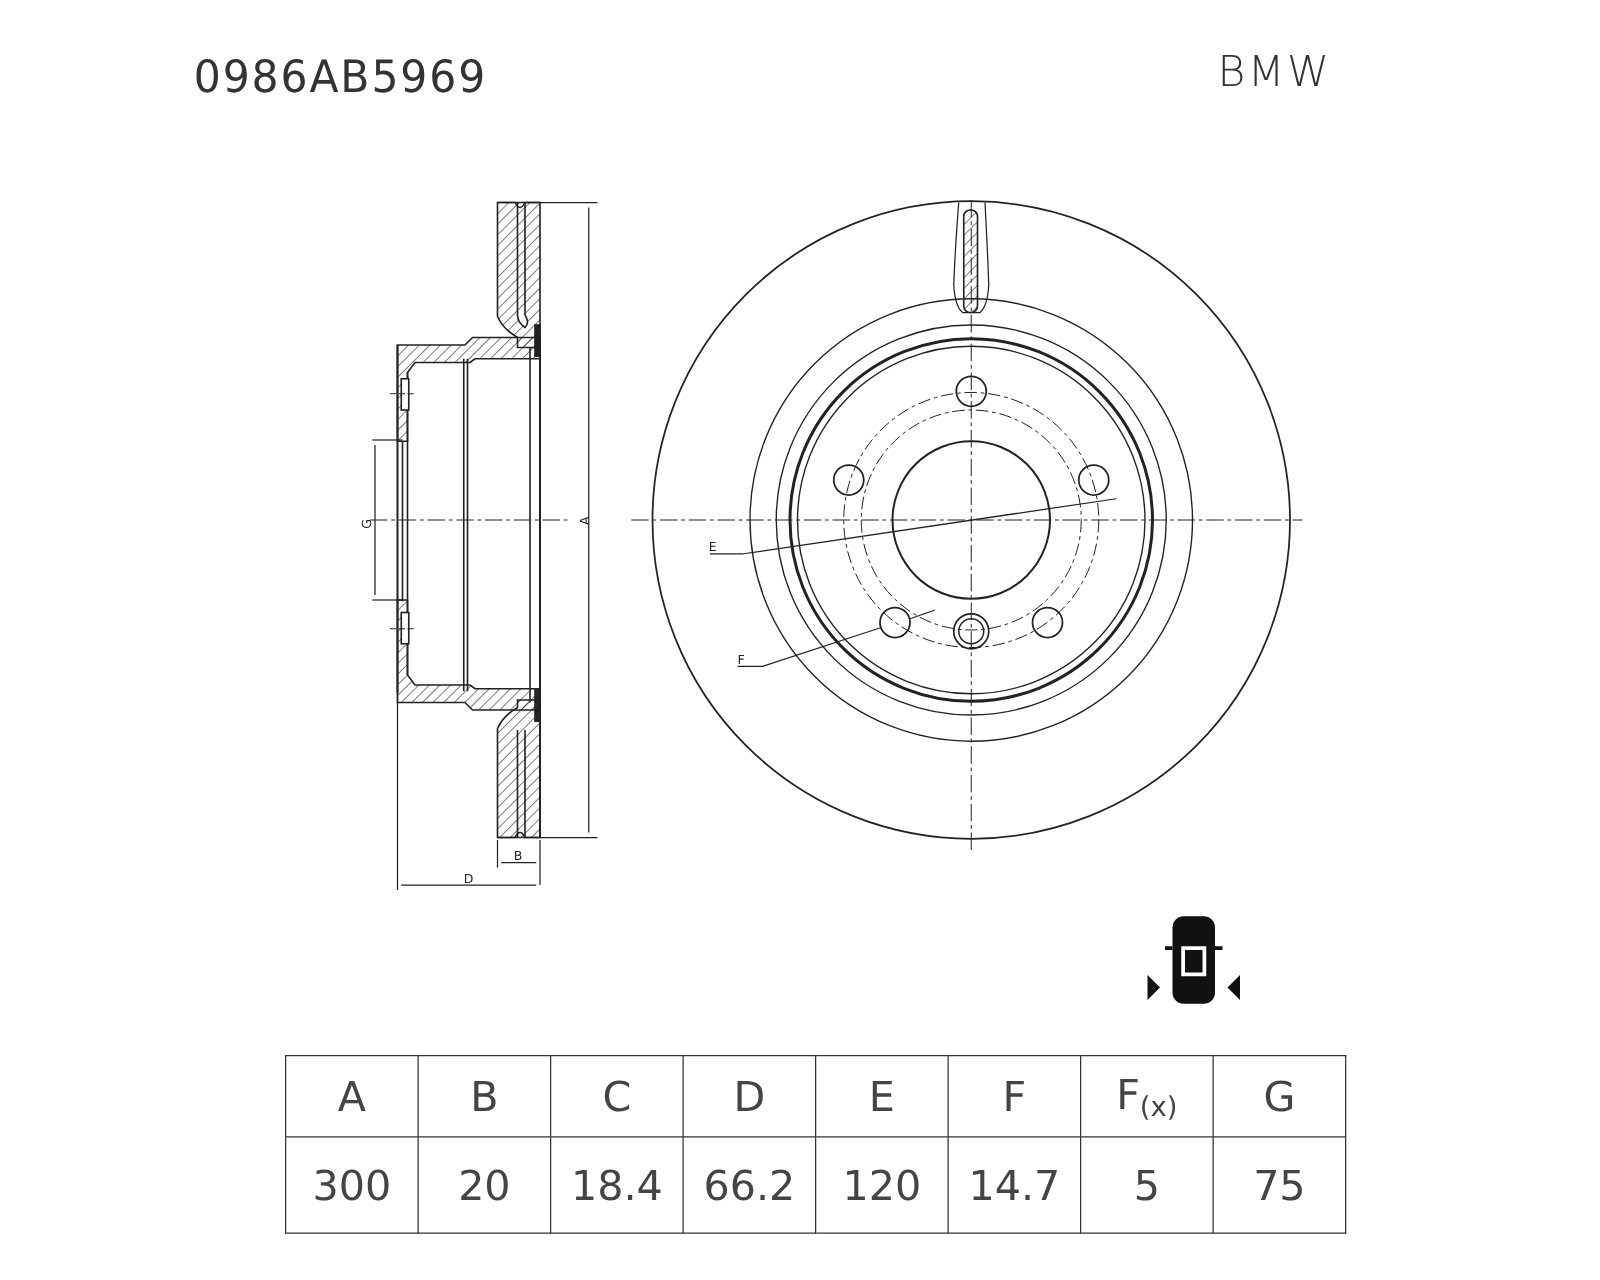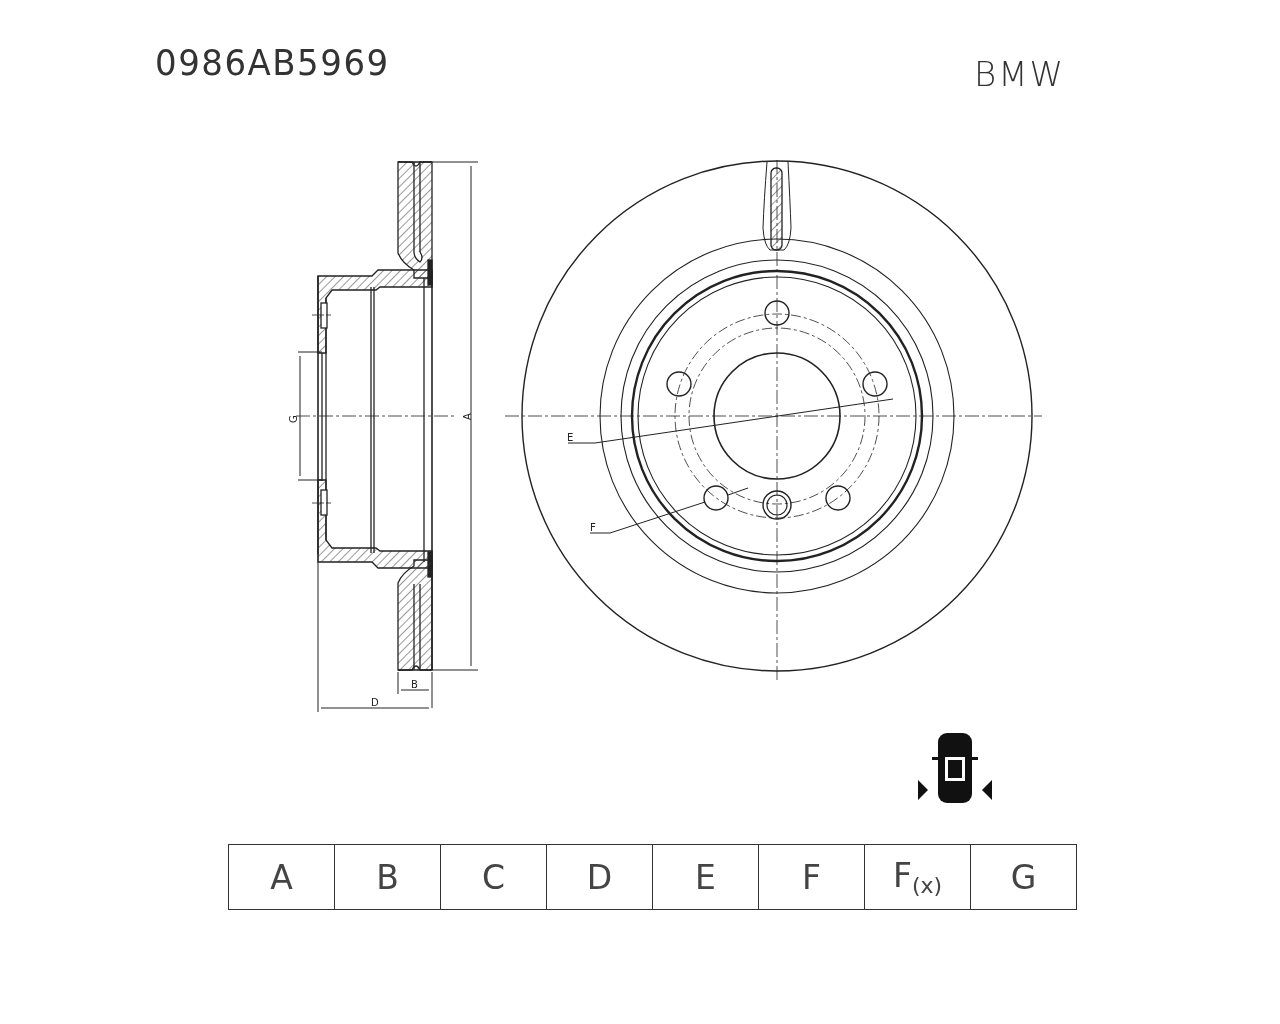--- a/index.html
+++ b/index.html
@@ -1,20 +1,20 @@
 <!DOCTYPE html>
 <html><head>
 <meta charset="utf-8">
 <style>
   html, body { margin: 0; padding: 0; background: #ffffff; }
   body { width: 1280px; height: 1024px; position: relative; overflow: hidden;
          font-family: "DejaVu Sans", sans-serif; color: #222; }
   .title { position: absolute; font-weight: 200; letter-spacing: 1px; color: #333; }
   #part-number { left: 155px; top: 42px; font-size: 34px; font-family: "DejaVu Sans", sans-serif; font-weight: normal; letter-spacing: 1.5px; transform: scaleY(1.05); }
-  #brand { left: 974px; top: 54px; font-size: 34px; letter-spacing: 2px; }
+  #brand { left: 974px; top: 38px; font-size: 34px; letter-spacing: 2px; }
   svg.drawing { position: absolute; left: 0; top: 0; }
   table.dims { position: absolute; left: 228px; top: 844px; border-collapse: collapse; }
   table.dims td { border: 1.5px solid #333; width: 105px; text-align: center;
                   font-size: 33px; color: #444; font-weight: normal; padding: 0; }
   table.dims tr.hdr td { height: 64px; }
   table.dims tr.val td { height: 76px; }
   .sub { font-size: 22px; vertical-align: -6px; }
   .svgtext { font-family: "DejaVu Sans", sans-serif; font-size: 10px; fill: #222; }
 </style>
 </head>
@@ -138,14 +138,24 @@
       <tr class="hdr">
     <td><span>A</span></td>
     <td><span>B</span></td>
     <td><span>C</span></td>
     <td><span>D</span></td>
     <td><span>E</span></td>
     <td><span>F</span></td>
     <td><span>F</span><span class="sub">(x)</span></td>
     <td><span>G</span></td>
   </tr>
+  <tr class="val">
+    <td>300</td>
+    <td>20</td>
+    <td>18.4</td>
+    <td>66.2</td>
+    <td>120</td>
+    <td>14.7</td>
+    <td>5</td>
+    <td>75</td>
+  </tr>
 </tbody>
   </table>
 
 </body></html>

